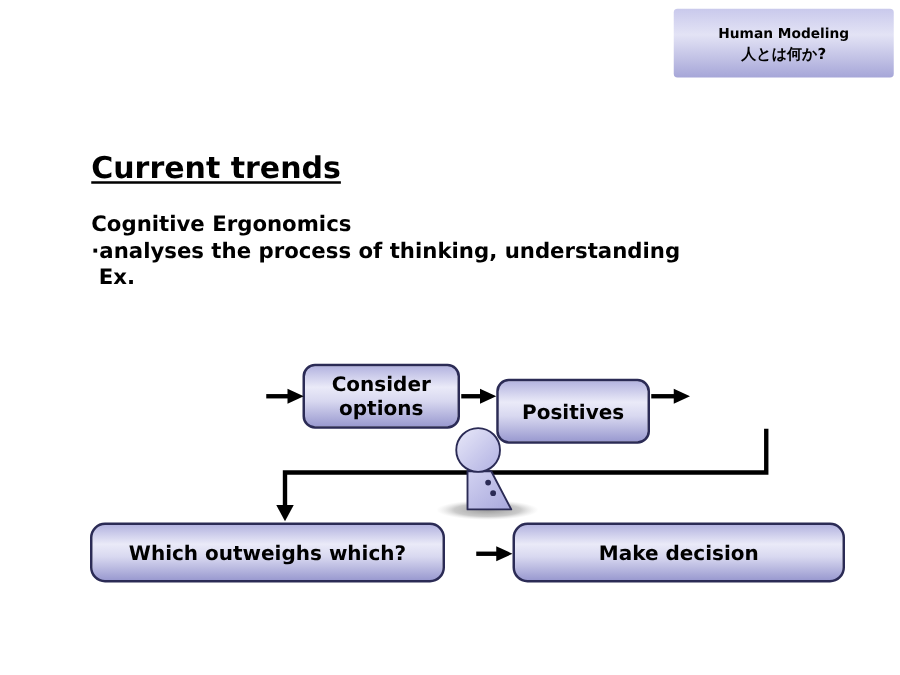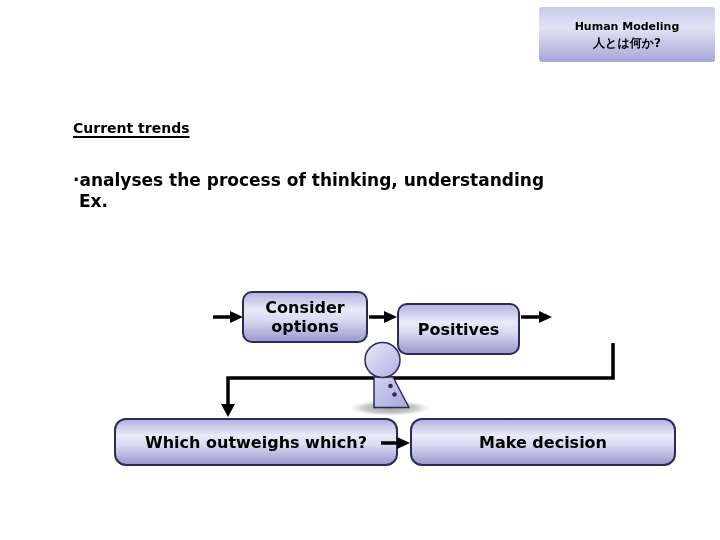--- a/index.html
+++ b/index.html
@@ -10,54 +10,55 @@
   
   .header-box{
     position:absolute;left:539px;top:7px;width:176px;height:55px;border-radius:3px;
     background:linear-gradient(180deg,#c9c9ec 0%,#e3e3f5 38%,#a6a6d8 100%);
     display:flex;flex-direction:column;align-items:center;justify-content:center;gap:5px;
   }
   .header-box .l1{font-size:11px;font-weight:bold;line-height:1;}
   .header-box .l2{font-size:12px;font-weight:bold;line-height:1;}
   
   .page-title{
-    position:absolute;left:73px;top:120px;font-size:14px;font-weight:bold;
+    position:absolute;left:73px;top:120px;font-size:24px;font-weight:bold;
     text-decoration:underline;text-decoration-thickness:2px;text-underline-offset:3px;
   }
   
   .body-text{position:absolute;left:73px;top:170px;font-size:17px;font-weight:bold;line-height:21px;white-space:nowrap;}
   .body-text .indent{padding-left:6px;}
   
   .fbox{
     position:absolute;border:2px solid #2b2b55;border-radius:10px;box-sizing:border-box;
     background:linear-gradient(180deg,#b4b4e0 0%,#eaeaf8 35%,#d8d8f0 58%,#9a9ad0 100%);
     display:flex;align-items:center;justify-content:center;text-align:center;
     font-weight:bold;font-size:16px;line-height:19px;padding:0 8px;
   }
   .b-clarify {left:72px; top:291px;width:140px;height:52px;}
   .b-consider{left:242px;top:291px;width:126px;height:52px;}
   .b-positive{left:397px;top:291px;width:123px;height:52px;margin-top:12px;}
   .b-negative{left:552px;top:291px;width:123px;height:52px;}
-  .b-which   {left:72px; top:418px;width:284px;height:48px;border-radius:12px;margin-left:42px;}
+  .b-which   {left:72px; top:418px;width:284px;height:48px;border-radius:12px;}
   .b-make    {left:410px;top:418px;width:266px;height:48px;border-radius:12px;}
   .overlay{position:absolute;left:0;top:0;width:720px;height:540px;pointer-events:none;}
 </style>
 </head>
 <body>
 
 <div class="slide">
 
   <div class="header-box">
     <div class="l1">Human Modeling</div>
     <div class="l2">人とは何か?</div>
   </div>
 
   <div class="page-title">Current trends</div>
 
   <div class="body-text">
+    <div>Cognitive Ergonomics</div>
     <div>·analyses the process of thinking, understanding</div>
     <div class="indent">Ex.</div>
   </div>
 
   <div class="fbox b-consider">Consider options</div>
   <div class="fbox b-positive">Positives</div>
   <div class="fbox b-which">Which outweighs which?</div>
   <div class="fbox b-make">Make decision</div>
 
   <svg class="overlay" viewBox="0 0 720 540" xmlns="http://www.w3.org/2000/svg">

